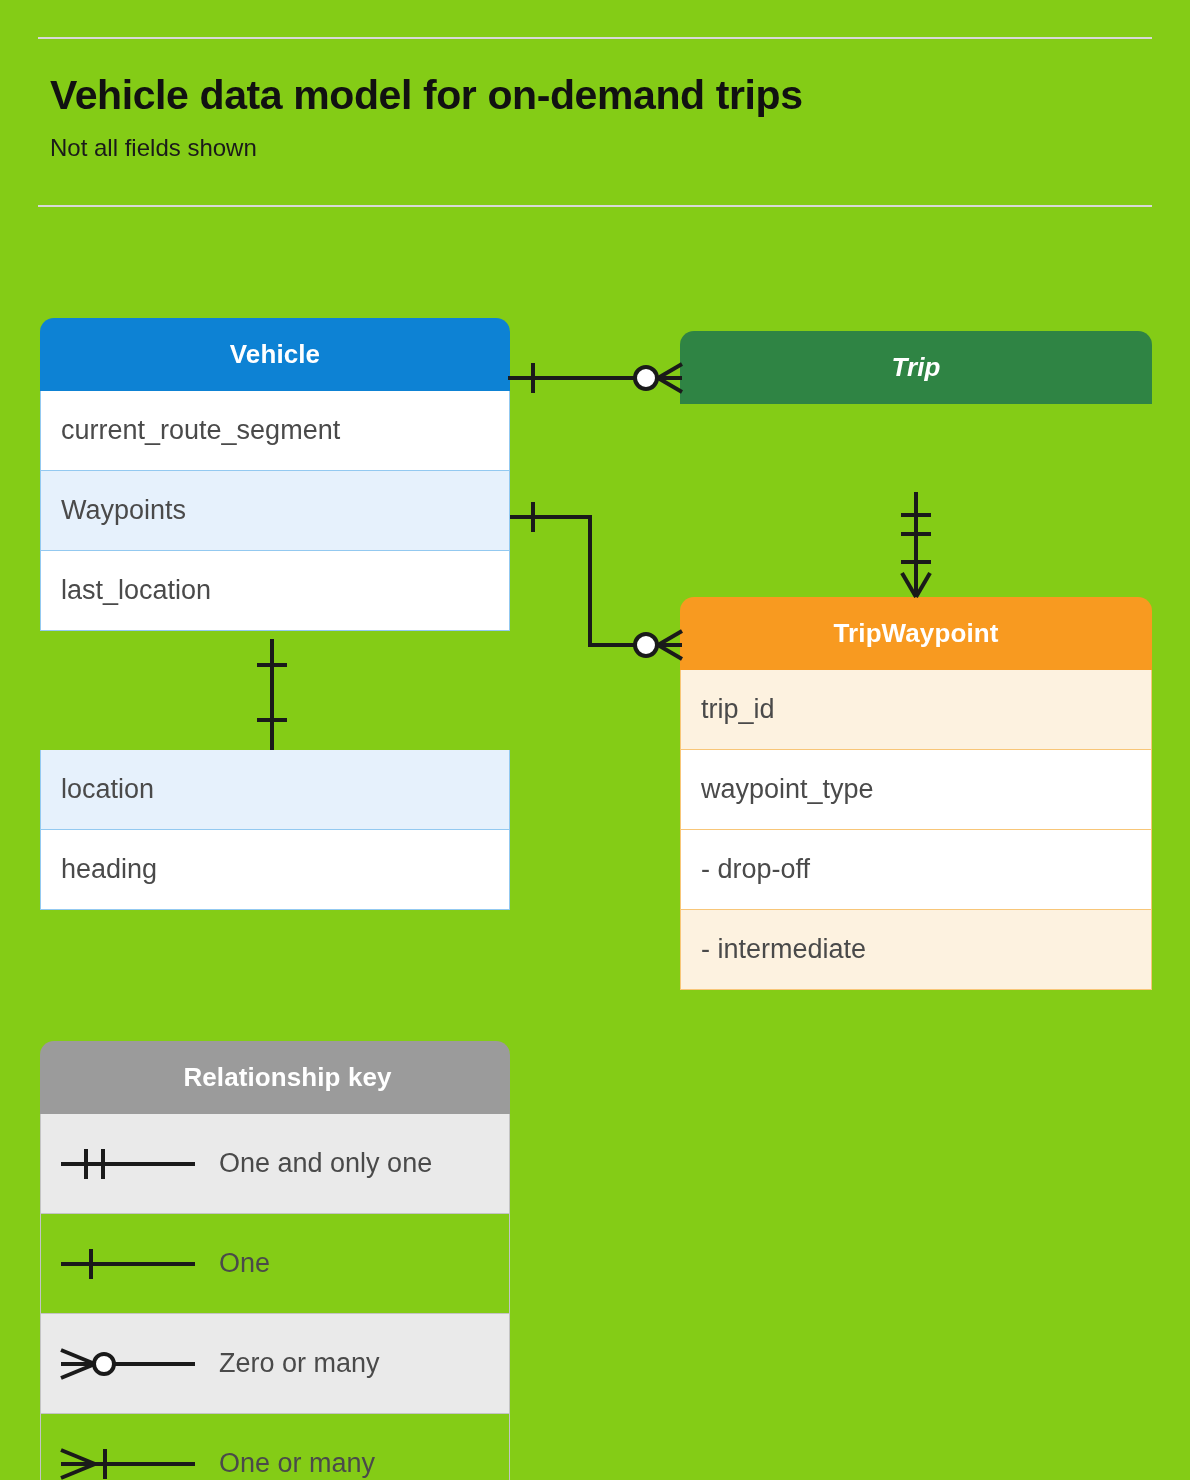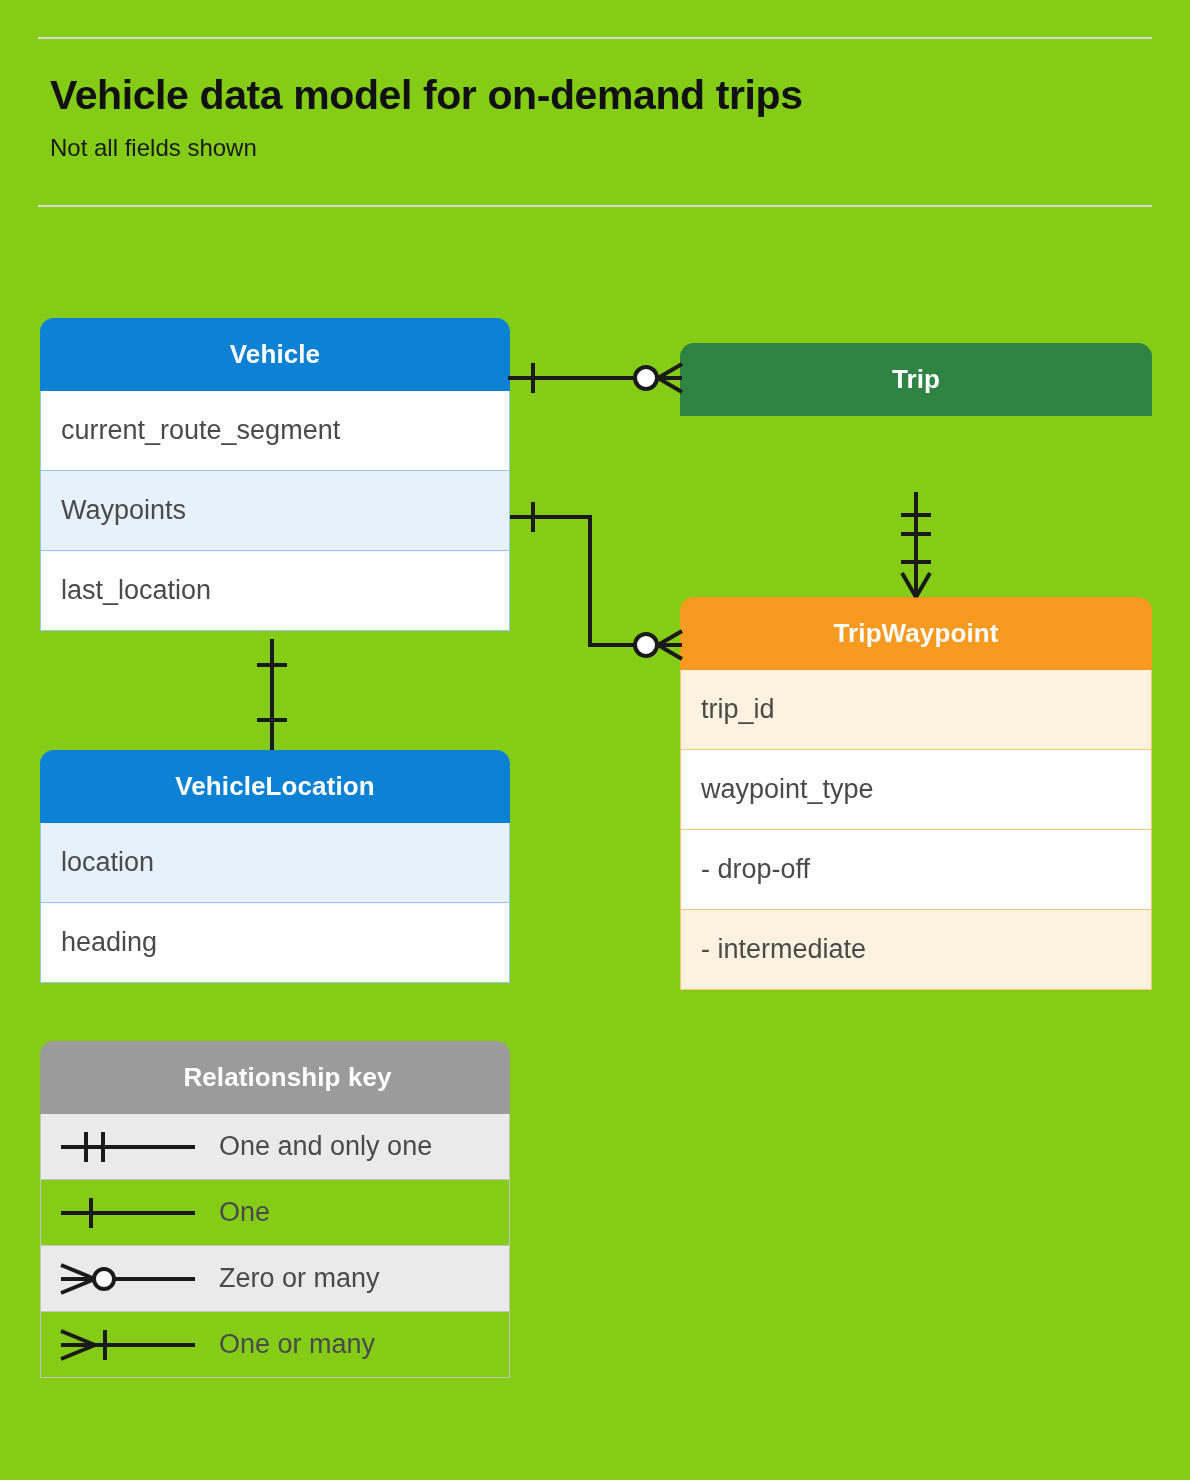--- a/index.html
+++ b/index.html
@@ -92,29 +92,29 @@
   
   .theme-orange .entity-header { background: #f89a20; }
   .theme-orange .entity-row    { border-color: #f8c678; background: #ffffff; }
   .theme-orange .entity-row.tint { background: #fdf2e0; }
 
   
   .theme-gray  .entity-header { background: #9b9b9b; padding-left: 25px; }
 
   
   #entity-vehicle          { left: 40px;  top: 318px; width: 470px; }
-  #entity-trip             { left: 680px; top: 343px; width: 472px; }
+  #entity-trip             { left: 680px; top: 331px; width: 472px; font-style: italic; }
   #entity-tripwaypoint     { left: 680px; top: 597px; width: 472px; }
   #entity-vehiclelocation  { left: 40px;  top: 750px; width: 470px; }
   #legend-box              { left: 40px;  top: 1041px; width: 470px; }
 
   
   .legend-row {
     box-sizing: border-box;
-    height: 66px;
+    height: 100px;
     display: flex;
     align-items: center;
     border-style: solid;
     border-width: 0 1.5px 1.5px 1.5px;
     border-color: #c4c4c4;
   }
   .legend-row.tint { background: #eaeaea; }
   .legend-sym {
     width: 178px;
     flex: none;
@@ -173,21 +173,20 @@
 
   <div class="entity theme-orange" id="entity-tripwaypoint">
     <div class="entity-header">TripWaypoint</div>
     <div class="entity-row tint">trip_id</div>
     <div class="entity-row">waypoint_type</div>
     <div class="entity-row">   -  drop-off</div>
     <div class="entity-row tint">   -  intermediate</div>
   </div>
 
   <div class="entity theme-blue" id="entity-vehiclelocation">
-    <div class="entity-header">VehicleLocation</div>
     <div class="entity-row tint">location</div>
     <div class="entity-row">heading</div>
   </div>
 
   <div class="entity theme-gray" id="legend-box">
     <div class="entity-header">Relationship key</div>
 
     <div class="legend-row tint">
       <span class="legend-sym">
         <svg width="140" height="40" viewBox="0 0 140 40">

